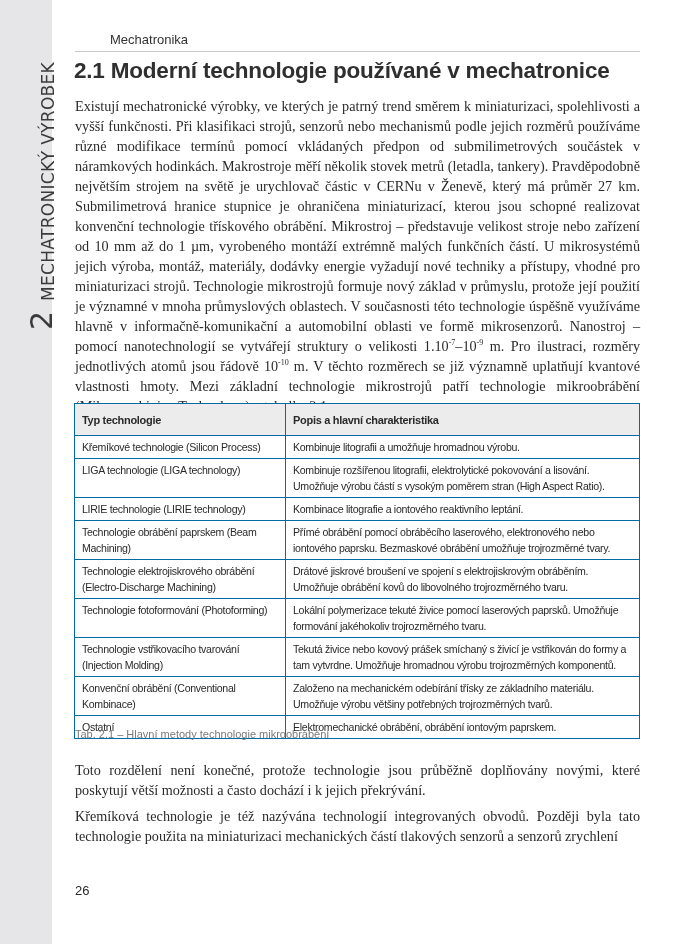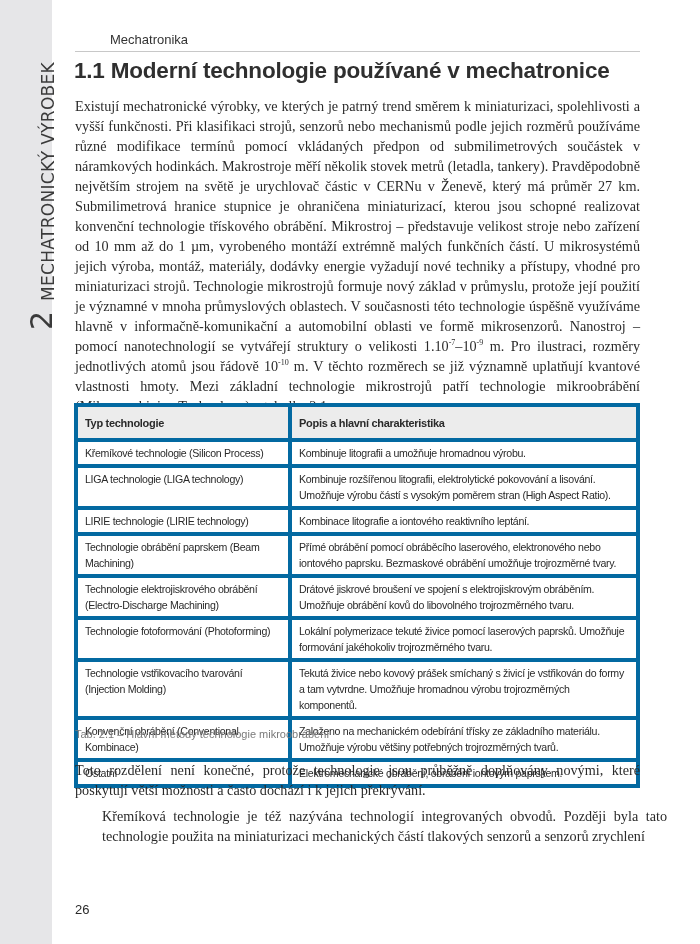--- a/index.html
+++ b/index.html
@@ -8,42 +8,42 @@
   .side-label { position: absolute; left: 26px; top: 330px; transform-origin: 0 0; transform: rotate(-90deg); white-space: nowrap; font-family: "DejaVu Sans", sans-serif; color: #3a3a3a; display: flex; align-items: baseline; }
   .side-label .num { font-size: 30px; margin-right: 10px; position: relative; top: -2px; }
   .side-label .txt { font-size: 17px; letter-spacing: 0.3px; }
   .running-head { position: absolute; left: 75px; top: 32px; font-family: "Liberation Sans", sans-serif; font-size: 13px; color: #333; margin-left: 35px; }
   .head-rule { position: absolute; left: 75px; top: 51px; width: 565px; height: 1px; background: #c8c8c8; }
   .h2 { position: absolute; left: 74px; top: 58px; font-family: "Liberation Sans", sans-serif; font-weight: bold; font-size: 22.5px; color: #2f2f2f; letter-spacing: -0.2px; }
   .body-text { position: absolute; left: 75px; width: 565px; font-size: 14.2px; line-height: 20px; text-align: justify; color: #2a2a2a; }
   .body-text b { font-weight: normal; }
   .p1 { top: 96px; }
   .p2 { top: 760px; }
-  .p3 { top: 806px; margin-left: 27px; }
+  .p3 { top: 806px; }
   sup { font-size: 8px; vertical-align: super; line-height: 0; }
   table.tech { position: absolute; left: 74px; top: 403px; width: 566px; border-collapse: collapse; font-family: "Liberation Sans", sans-serif; font-size: 10.6px; color: #2a2a2a; letter-spacing: -0.3px; }
-  table.tech th, table.tech td { border: 4px solid #0369a1; padding: 3px 6px 3px 7px; vertical-align: top; line-height: 16px; text-align: left; }
+  table.tech th, table.tech td { border: 1px solid #0369a1; padding: 3px 6px 3px 7px; vertical-align: top; line-height: 16px; text-align: left; }
   table.tech th { background: #ececec; font-weight: bold; height: 25px; vertical-align: middle; font-size: 11px; }
   table.tech td.c1 { width: 197px; }
   .caption { position: absolute; left: 75px; top: 728px; font-family: "Liberation Sans", sans-serif; font-size: 11px; color: #7a7a7a; text-align: center; }
-  .page-num { position: absolute; left: 75px; top: 902px; font-family: "Liberation Sans", sans-serif; font-size: 13px; color: #2a2a2a; }
+  .page-num { position: absolute; left: 75px; top: 883px; font-family: "Liberation Sans", sans-serif; font-size: 13px; color: #2a2a2a; }
 </style>
 </head>
 <body>
 
 <div class="side-band"></div>
 <div class="side-label">
   <span class="num">2</span>
   <span class="txt">MECHATRONICKÝ VÝROBEK</span>
 </div>
 
 <div class="running-head">Mechatronika</div>
 <div class="head-rule"></div>
 
-<div class="h2">1.1 Moderní technologie používané v mechatronice</div>
+<div class="h2">2.1 Moderní technologie používané v mechatronice</div>
 
 <div class="body-text p1"><span>Existují mechatronické výrobky, ve kterých je patrný trend směrem k miniaturizaci, spolehlivosti a vyšší funkčnosti. Při klasifikaci strojů, senzorů nebo mechanismů podle jejich rozměrů používáme různé modifikace termínů pomocí vkládaných předpon od submilimetrových součástek v náramkových hodinkách. </span><b>Makrostroje</b><span> měří několik stovek metrů (letadla, tankery). Pravděpodobně největším strojem na světě je urychlovač částic v CERNu v Ženevě, který má průměr 27 km. Submilimetrová hranice stupnice je ohraničena miniaturizací, kterou jsou schopné realizovat konvenční technologie třískového obrábění. </span><b>Mikrostroj</b><span> – představuje velikost stroje nebo zařízení od 10 mm až do 1 µm, vyrobeného montáží extrémně malých funkčních částí. U mikrosystémů jejich výroba, montáž, materiály, dodávky energie vyžadují nové techniky a přístupy, vhodné pro miniaturizaci strojů. Technologie mikrostrojů formuje nový základ v průmyslu, protože její použití je významné v mnoha průmyslových oblastech. V současnosti této technologie úspěšně využíváme hlavně v informačně-komunikační a automobilní oblasti ve formě mikrosenzorů. </span><b>Nanostroj</b><span> – pomocí nanotechnologií se vytvářejí struktury o velikosti 1.10</span><sup>-7</sup><span>–10</span><sup>-9</sup><span> m. Pro ilustraci, rozměry jednotlivých atomů jsou řádově 10</span><sup>-10</sup><span> m. V těchto rozměrech se již významně uplatňují kvantové vlastnosti hmoty. Mezi základní technologie mikrostrojů patří </span><b>technologie mikroobrábění</b><span> (Mikromachining Technology) – tabulka 2.1.</span></div>
 
 <table class="tech">
   <thead>
     <tr>
       <th>Typ technologie</th>
       <th>Popis a hlavní charakteristika</th>
     </tr>
   </thead>

